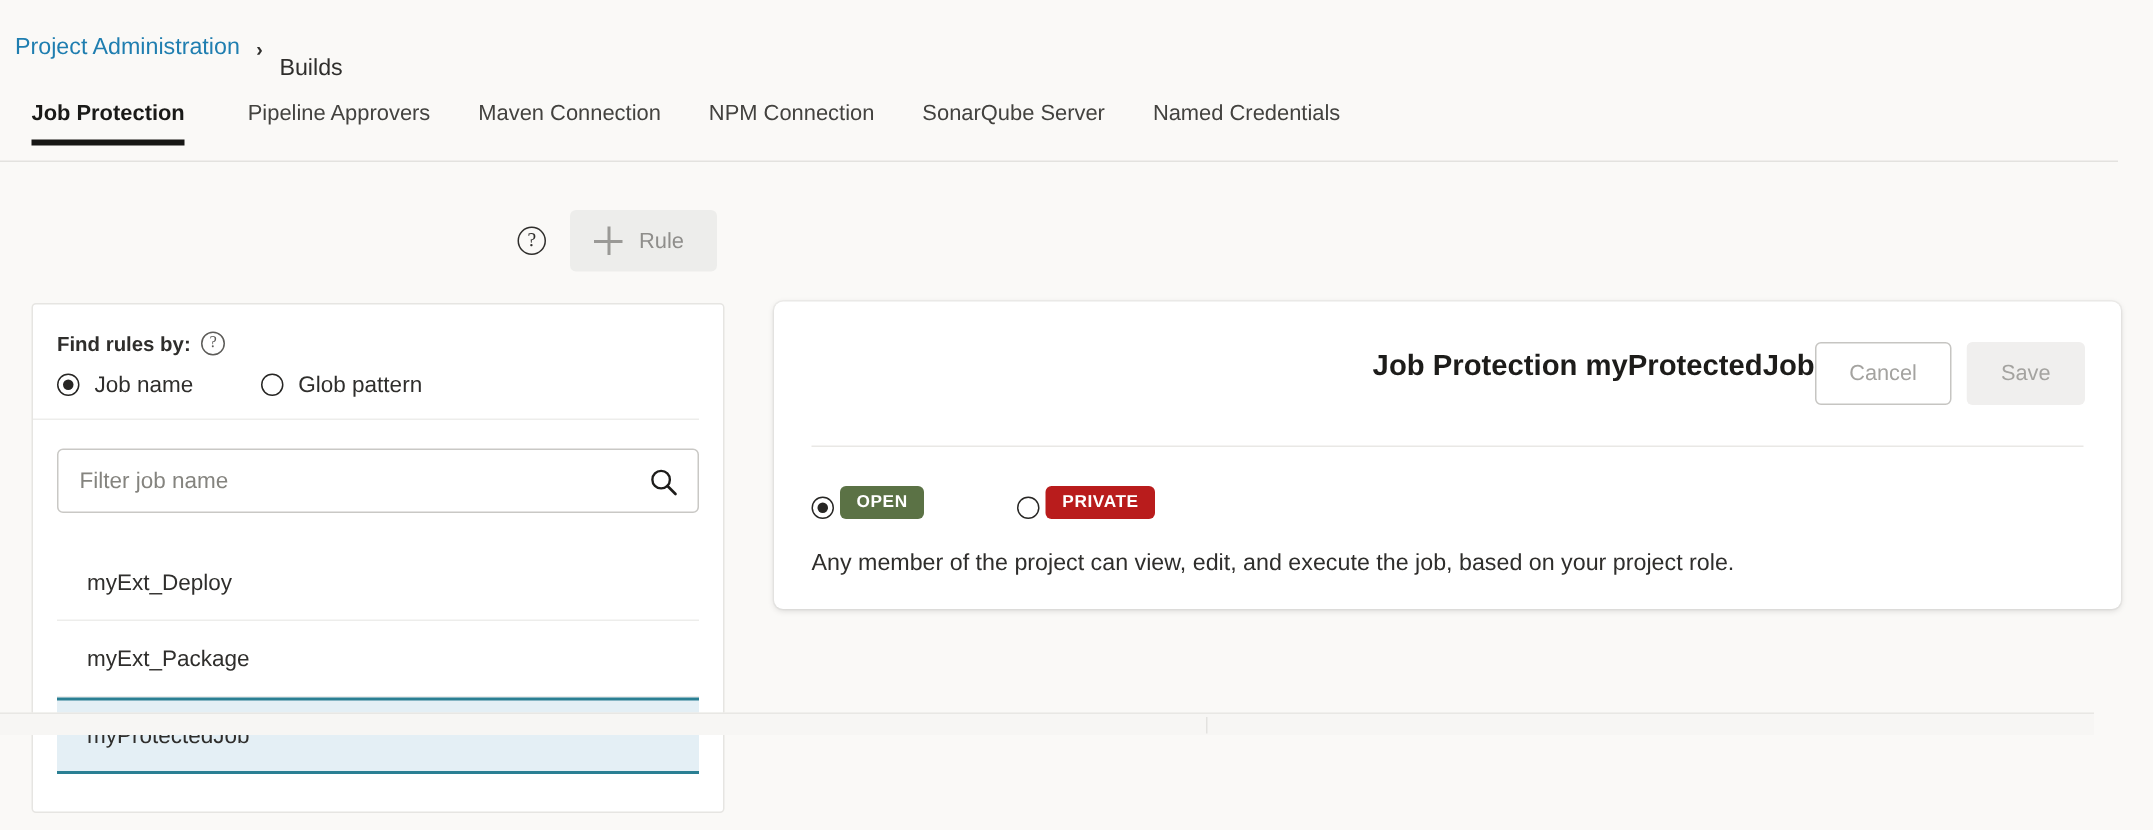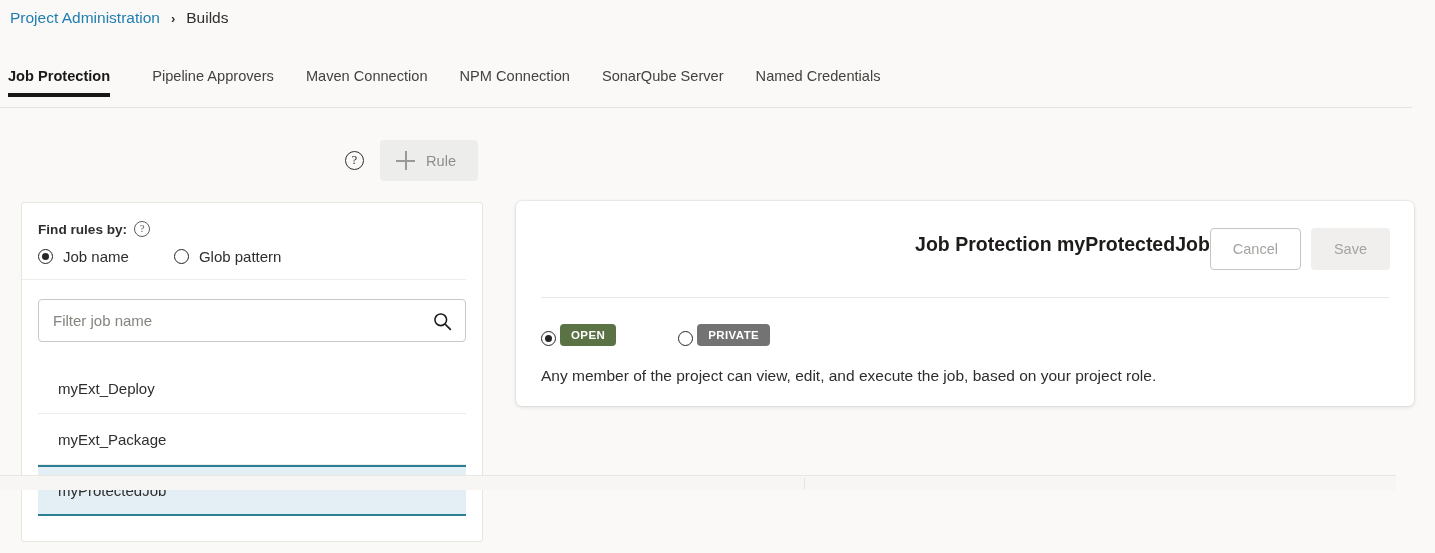--- a/index.html
+++ b/index.html
@@ -14,28 +14,28 @@
   .page { position: relative; width: 1435px; height: 490px; background: #faf9f7; }
 
   
   .breadcrumb {
     position: absolute; left: 10px; top: 9px;
     display: flex; align-items: center; gap: 11px;
     font-size: 15.5px;
   }
   .crumb-link { color: #1f7eb0; cursor: pointer; }
   .crumb-sep { color: #31302e; font-size: 13px; font-weight: bold; line-height: 1; }
-  .crumb-current { color: #2f2e2c; }
+  .crumb-current { color: #2f2e2c; margin-top: 28px; }
 
   
   .tabbar {
     position: absolute; left: 0; top: 68px; width: 1412px; height: 40px;
     border-bottom: 1px solid #e3e2df;
     display: flex; align-items: flex-start;
-    padding-left: 8px;
+    padding-left: 21px;
   }
   .tab {
     position: relative;
     padding: 0 16px 12px 16px;
     font-size: 14.6px;
     color: #43423f;
     cursor: pointer;
     white-space: nowrap;
   }
   .tab:first-child { padding-left: 0; margin-right: 10px; }
@@ -176,21 +176,21 @@
     padding: 26px 0 0 25px;
   }
   .vis-opt { display: flex; align-items: flex-end; gap: 4px; cursor: pointer; }
   .vis-opt + .vis-opt { margin-left: 62px; }
   .badge {
     display: inline-block;
     font-size: 11.5px; font-weight: bold; letter-spacing: 0.4px;
     color: #ffffff; padding: 5px 11px; border-radius: 4px;
   }
   .badge-open { background: #5b7245; }
-  .badge-private { background: #737373; }
+  .badge-private { background: #b91c1c; }
   .vis-desc {
     font-size: 15.5px; color: #2f2e2c;
     padding: 21px 0 0 25px;
   }
 
   
   .hscroll {
     position: absolute; left: 0; bottom: 0; width: 1396px; height: 15px;
     background: #f7f6f4; border-top: 1px solid #e8e7e4;
   }

